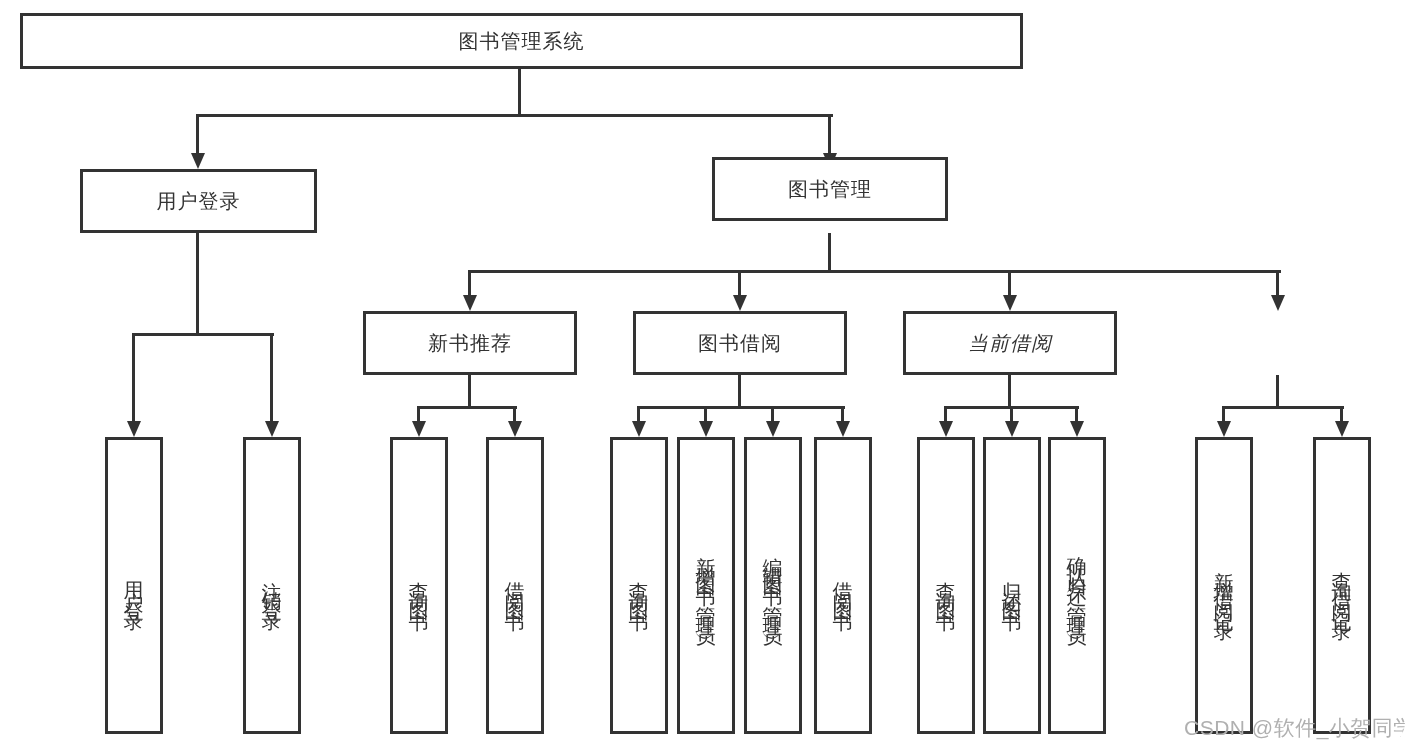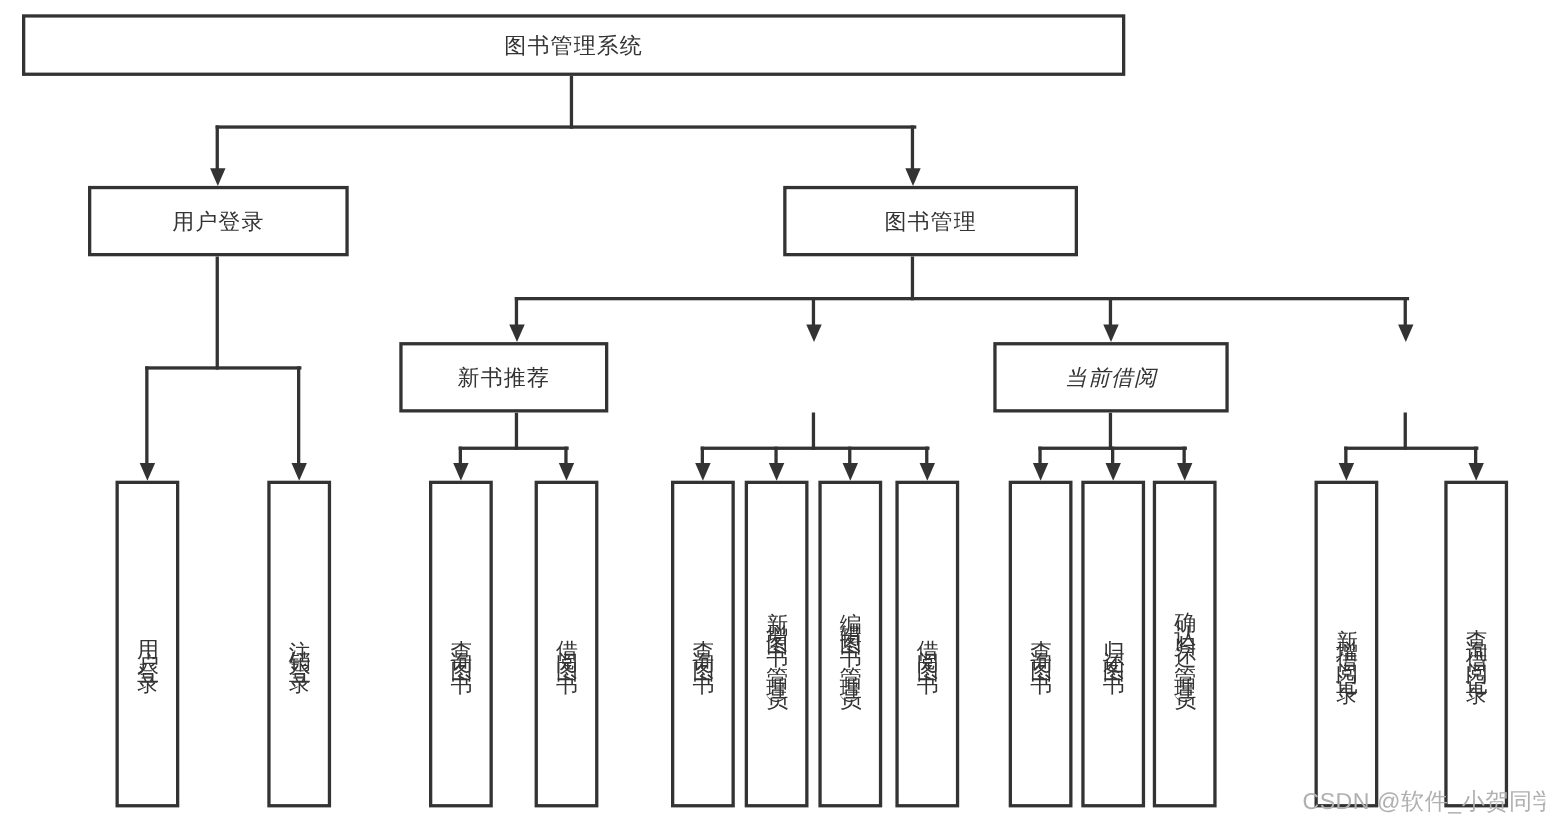--- a/index.html
+++ b/index.html
@@ -2,43 +2,43 @@
 <html style="--line: #333333; --wm: #b0b0b0; --boxbg: #ffffff;"><head>
 <meta charset="utf-8">
 <style>
   :root{
     --line:#333333;
     --wm:#b0b0b0;
     --boxbg:#ffffff;
   }
   html,body{margin:0;padding:0;background:#ffffff;}
   body{font-family:"Liberation Sans","DejaVu Sans",sans-serif;}
-  #stage{position:relative;width:1405px;height:747px;background:var(--boxbg);overflow:hidden;}
+  #stage{position:relative;width:1405px;height:747px;background:var(--boxbg);overflow:hidden;border-radius:25px;}
 
   
   .box{position:absolute;background:var(--boxbg);border:3px solid var(--line);
        box-sizing:border-box;display:flex;align-items:center;justify-content:center;}
   .box .lbl{font-size:20px;color:var(--line);letter-spacing:1px;white-space:nowrap;}
   .leaf{position:absolute;top:437px;width:58px;height:297px;background:var(--boxbg);
         border:3px solid var(--line);box-sizing:border-box;
         display:flex;align-items:center;justify-content:center;}
   .leaf .vtxt{writing-mode:vertical-rl;text-orientation:mixed;font-size:20px;
         letter-spacing:10px;line-height:1;color:var(--line);white-space:nowrap;}
   .vl{position:absolute;width:3px;background:var(--line);}
   .hl{position:absolute;height:3px;background:var(--line);}
   .ar{position:absolute;width:0;height:0;border-left:7px solid transparent;
       border-right:7px solid transparent;border-top:16px solid var(--line);}
   #wm{position:absolute;left:1184px;top:714px;font-size:21px;color:var(--wm);
       white-space:nowrap;z-index:5;letter-spacing:0.5px;}
 
   
   #b-root{left:20px;top:13px;width:1003px;height:56px;}
   #b-u{left:80px;top:169px;width:237px;height:64px;}
-  #b-m{left:712px;top:169px;width:268px;height:64px;}
-  #b30{left:363px;top:311px;width:190px;height:64px;}
+  #b-m{left:712px;top:157px;width:236px;height:64px;}
+  #b30{left:363px;top:311px;width:214px;height:64px;}
   #b31{left:633px;top:311px;width:214px;height:64px;}
   #b32{left:903px;top:311px;width:214px;height:64px;font-style:italic;}
   #b33{left:1172px;top:311px;width:213px;height:64px;}
 
   
   #l0{left:105px;}  #l1{left:243px;}  #l2{left:390px;}  #l3{left:486px;}
   #l4{left:610px;}  #l5{left:677px;}  #l6{left:744px;}  #l7{left:814px;}
   #l8{left:917px;}  #l9{left:983px;}  #l10{left:1048px;} #l11{left:1195px;}
   #l12{left:1313px;}
 
@@ -154,20 +154,23 @@
   <div class="box" id="b-u">
     <span class="lbl">用户登录</span>
   </div>
   <div class="box" id="b-m">
     <span class="lbl">图书管理</span>
   </div>
 
   <div class="box" id="b30">
     <span class="lbl">新书推荐</span>
   </div>
+  <div class="box" id="b31">
+    <span class="lbl">图书借阅</span>
+  </div>
   <div class="box" id="b32">
     <span class="lbl">当前借阅</span>
   </div>
 
   <div class="leaf" id="l0">
     <span class="vtxt">用户登录</span>
   </div>
   <div class="leaf" id="l1">
     <span class="vtxt">注销登录</span>
   </div>

